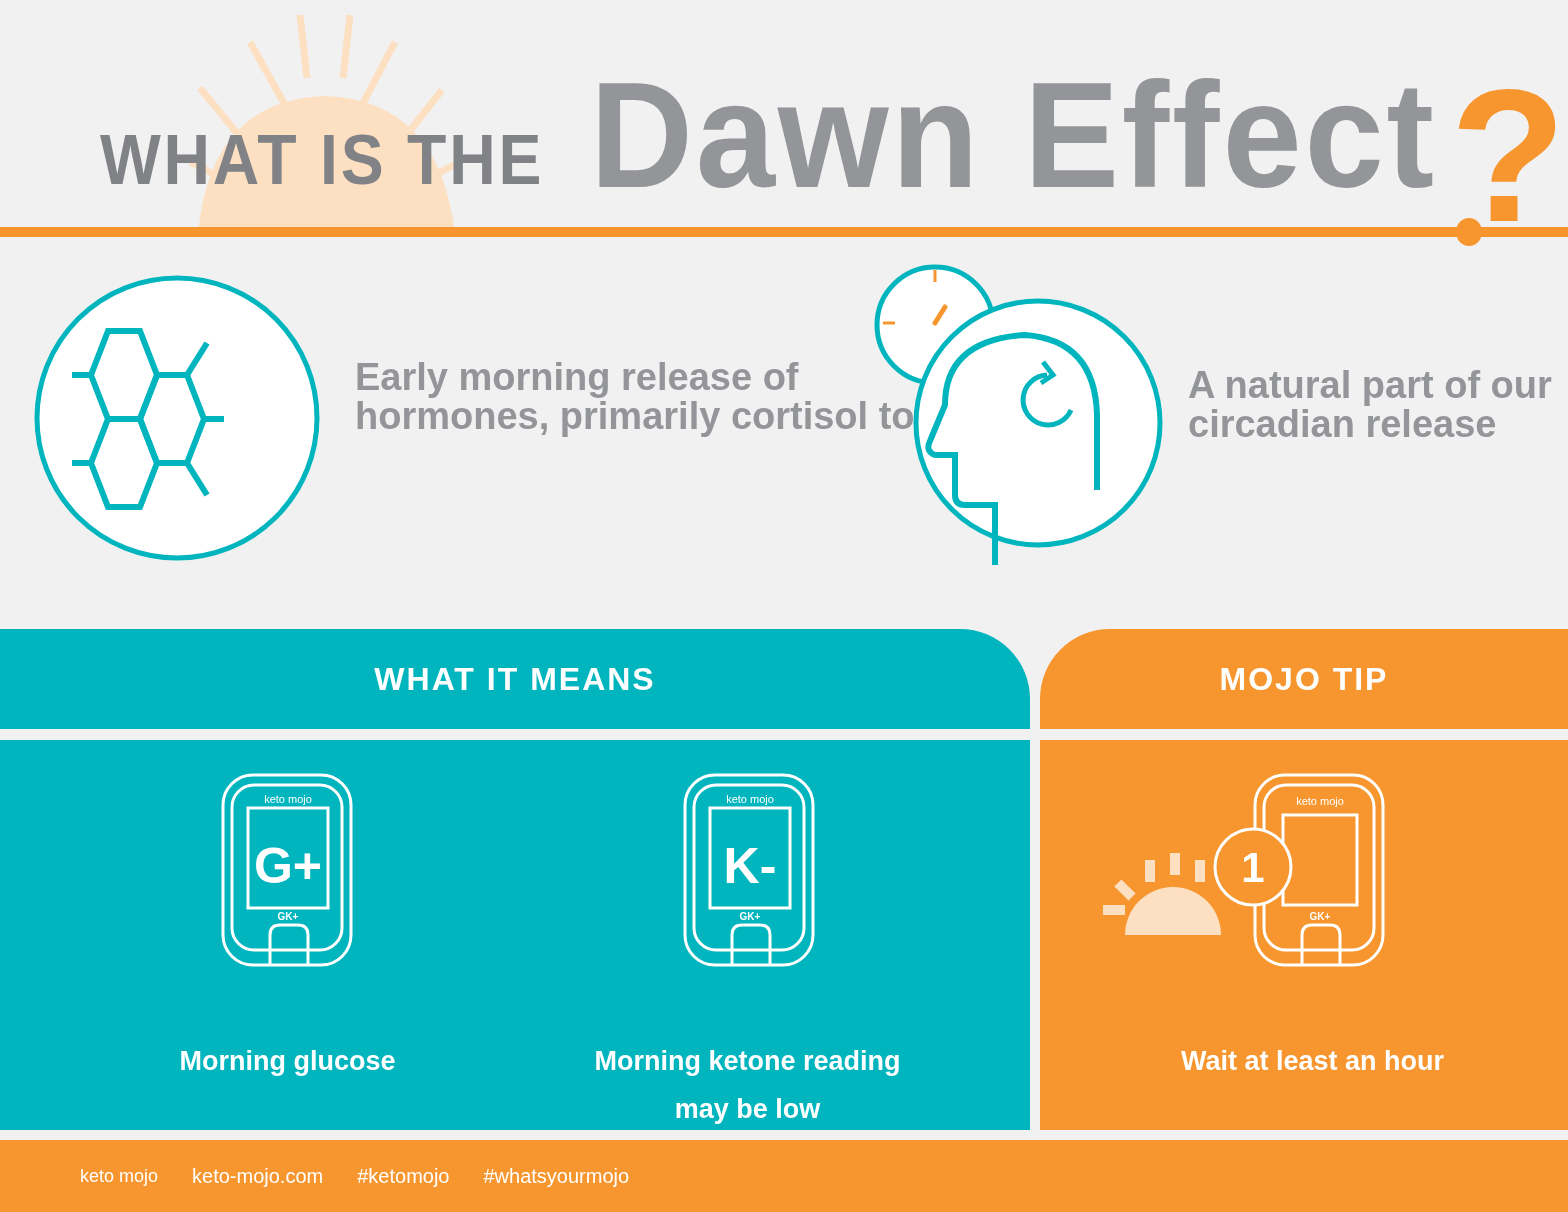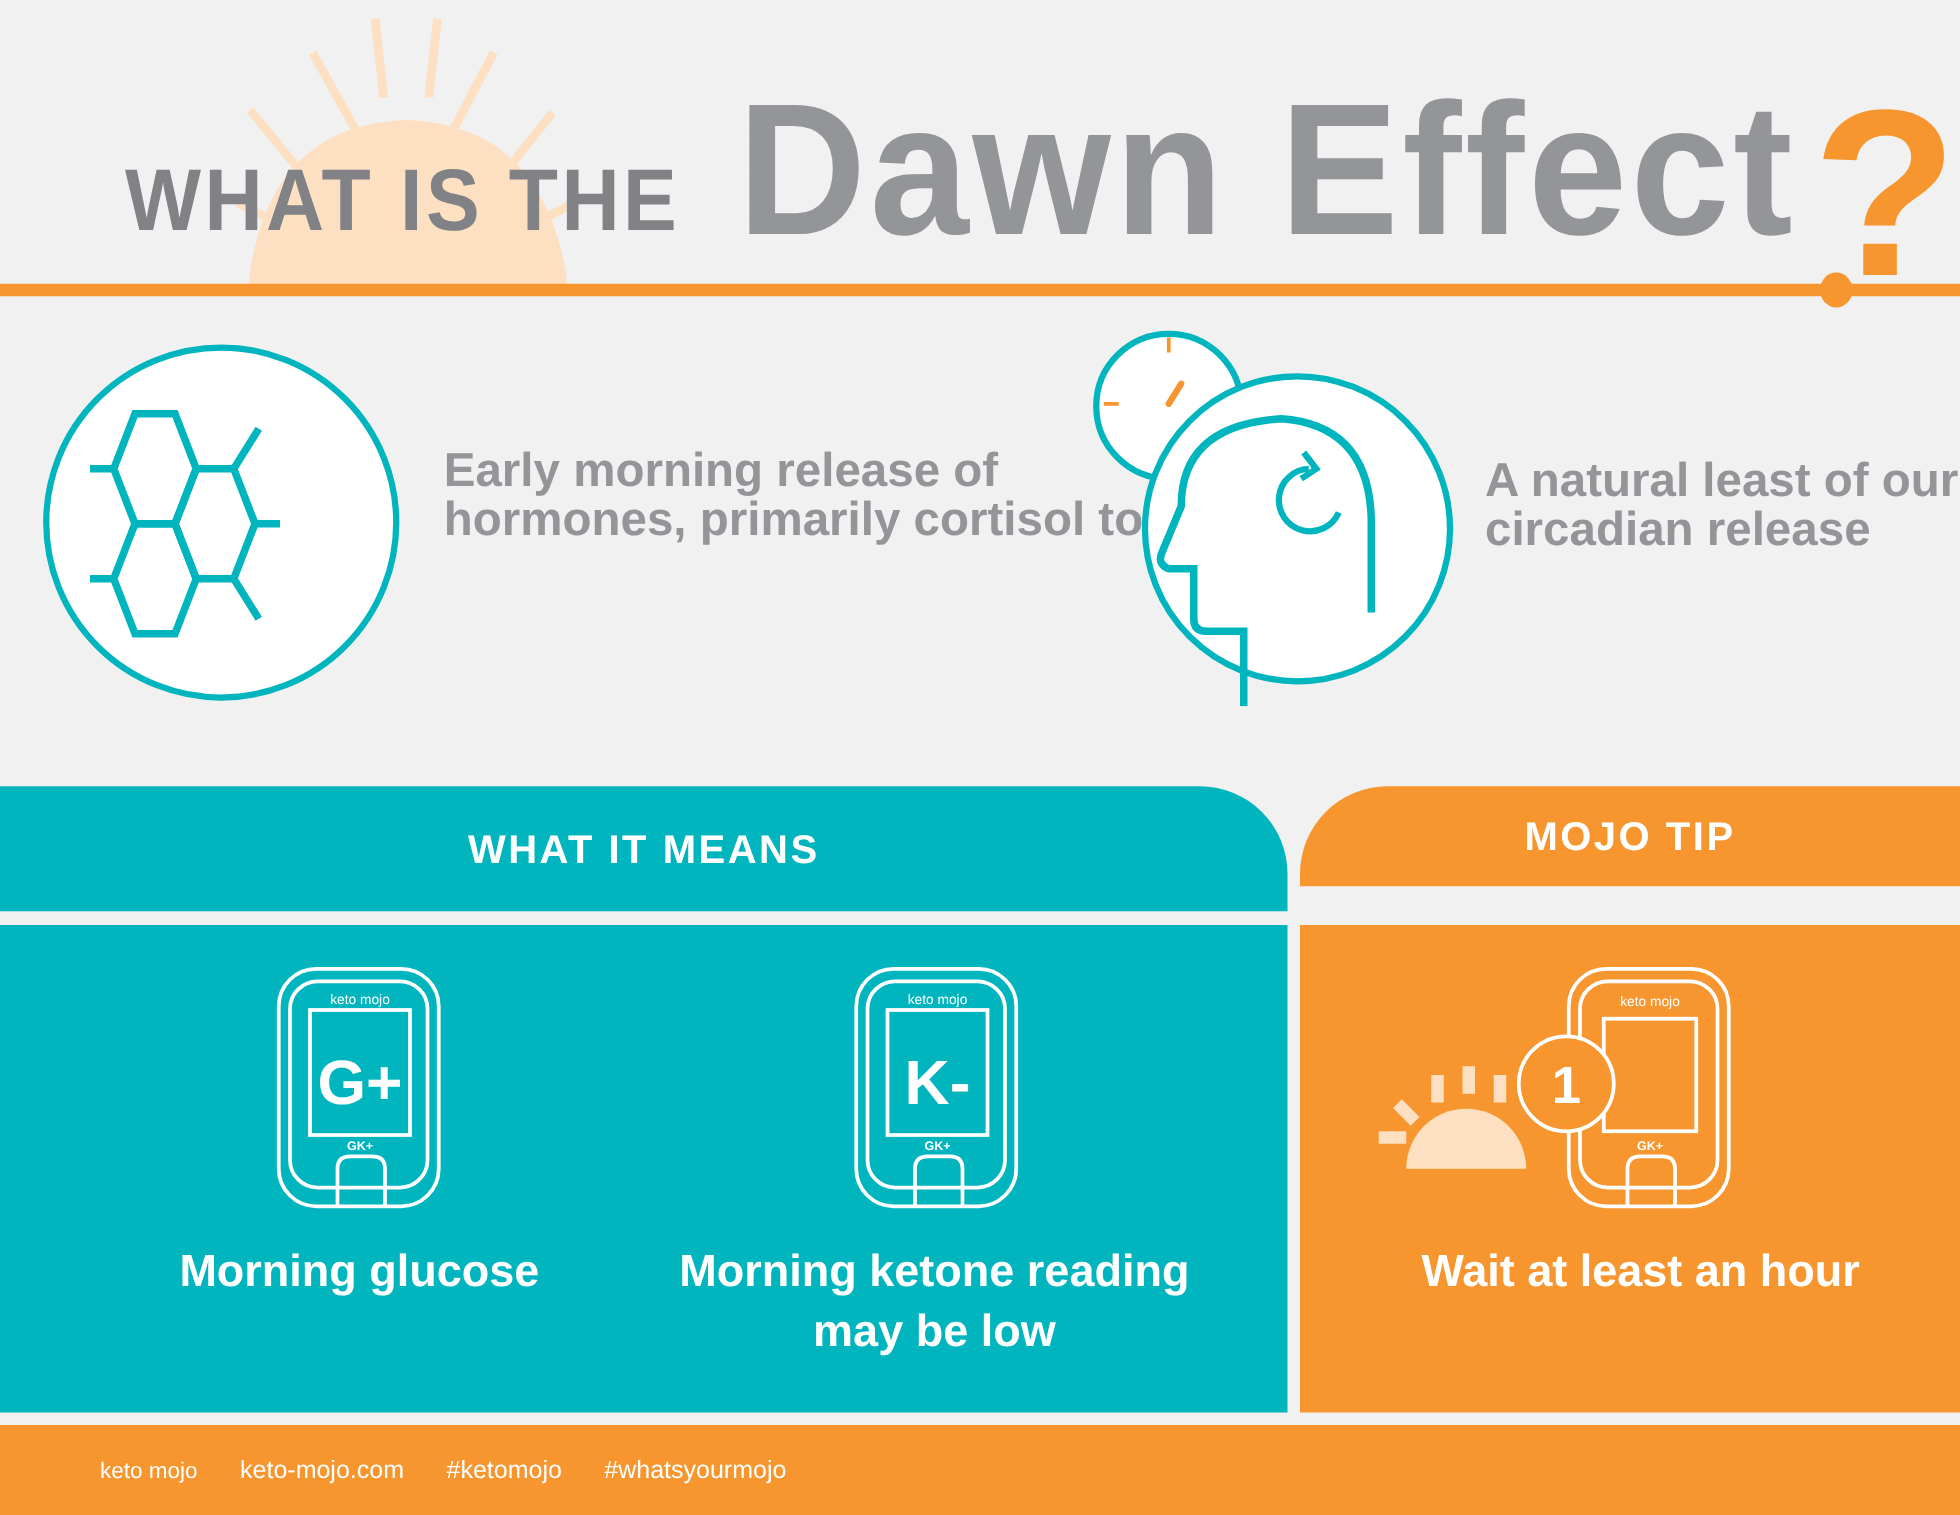--- a/index.html
+++ b/index.html
@@ -7,21 +7,21 @@
   .abs { position:absolute; }
   .title-small { left:100px; top:120px; font-size:70px; font-weight:bold; color:#808285; letter-spacing:3px; transform:scaleX(0.92); transform-origin:left; white-space:nowrap; }
   .title-big { left:590px; top:60px; font-size:150px; font-weight:bold; color:#939598; letter-spacing:3px; white-space:nowrap; transform:scaleX(0.95); transform-origin:left; line-height:1; }
   .qmark { left:1450px; top:60px; font-size:190px; font-weight:bold; color:#f7962e; line-height:1; }
   .rule { left:0; top:227px; width:1568px; height:10px; background:#f7962e; }
   .rule-dot { left:1456px; top:218px; width:26px; height:28px; border-radius:50%; background:#f7962e; }
   .desc { font-size:38px; font-weight:bold; color:#939598; line-height:39px; }
   .panel-head { color:#fff; font-weight:bold; font-size:32px; letter-spacing:2px; display:flex; align-items:center; justify-content:center; }
   .teal { background:#00b5bd; }
   .orange { background:#f7962e; }
-  .caption { color:#fff; font-weight:bold; font-size:36px; line-height:48px; text-align:center; }
+  .caption { color:#fff; font-weight:bold; font-size:27px; line-height:48px; text-align:center;margin-top:44px; }
   .footer { left:0; top:1140px; width:1568px; height:72px; background:#f7962e; display:flex; align-items:center; gap:34px; padding-left:80px; box-sizing:border-box; }
   .footer span { color:#fff; font-size:20px; }
 </style>
 </head>
 <body>
 
 <svg class="abs" style="left:150px;top:10px" width="350" height="225">
   <g stroke="#fde0c2" stroke-width="7" stroke-linecap="butt">
     <line x1="50" y1="78" x2="105" y2="145"></line>
     <line x1="100" y1="32" x2="135" y2="95"></line>
@@ -63,26 +63,26 @@
   <circle cx="70" cy="70" r="58" fill="#fff" stroke="#00b5bd" stroke-width="5"></circle>
   <line x1="70" y1="15" x2="70" y2="27" stroke="#f7962e" stroke-width="3"></line>
   <line x1="18" y1="68" x2="30" y2="68" stroke="#f7962e" stroke-width="3"></line>
   <line x1="70" y1="68" x2="80" y2="52" stroke="#f7962e" stroke-width="5" stroke-linecap="round"></line>
   <circle cx="173" cy="168" r="122" fill="#fff" stroke="#00b5bd" stroke-width="5"></circle>
   <path d="M130 310 L130 250 L100 250 Q90 250 90 240 L90 200 L70 200 Q60 196 65 186 L80 150 Q80 85 160 80 Q230 85 232 160 L232 235" fill="none" stroke="#00b5bd" stroke-width="6"></path>
   <path d="M206 155 A25 25 0 1 1 182 120" fill="none" stroke="#00b5bd" stroke-width="5"></path>
   <polyline points="178,107 188,120 176,128" fill="none" stroke="#00b5bd" stroke-width="5"></polyline>
 </svg>
 <div class="abs desc" style="left:1188px;top:366px">
-  <div>A natural least of our</div>
+  <div>A natural part of our</div>
     <div>circadian release</div>
 </div>
 
 <div class="abs teal panel-head" style="left:0;top:629px;width:1030px;height:100px;border-top-right-radius:70px">WHAT IT MEANS</div>
-<div class="abs orange panel-head" style="left:1040px;top:629px;width:528px;height:80px;border-top-left-radius:70px">MOJO TIP</div>
+<div class="abs orange panel-head" style="left:1040px;top:629px;width:528px;height:100px;border-top-left-radius:70px">MOJO TIP</div>
 
 <div class="abs teal" style="left:0;top:740px;width:1030px;height:390px"></div>
 <div class="abs orange" style="left:1040px;top:740px;width:528px;height:390px"></div>
 
 <svg class="abs" style="left:218px;top:770px" width="140" height="200">
   <g fill="none" stroke="#fff" stroke-width="3">
     <rect x="5" y="5" width="128" height="190" rx="30"></rect>
       <rect x="14" y="15" width="110" height="165" rx="22"></rect>
     <rect x="30" y="38" width="80" height="100"></rect>
       <path d="M52 195 L52 165 Q52 155 62 155 L80 155 Q90 155 90 165 L90 195"></path>

